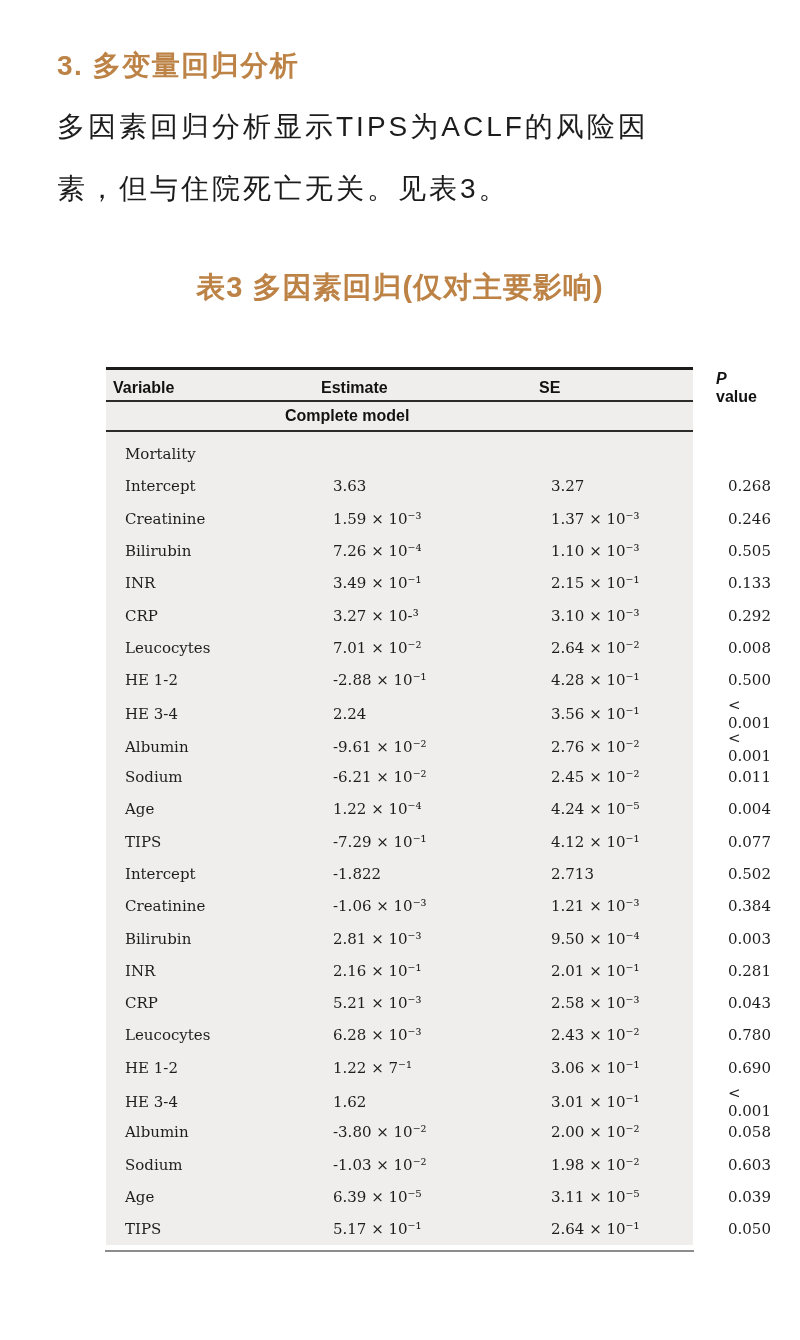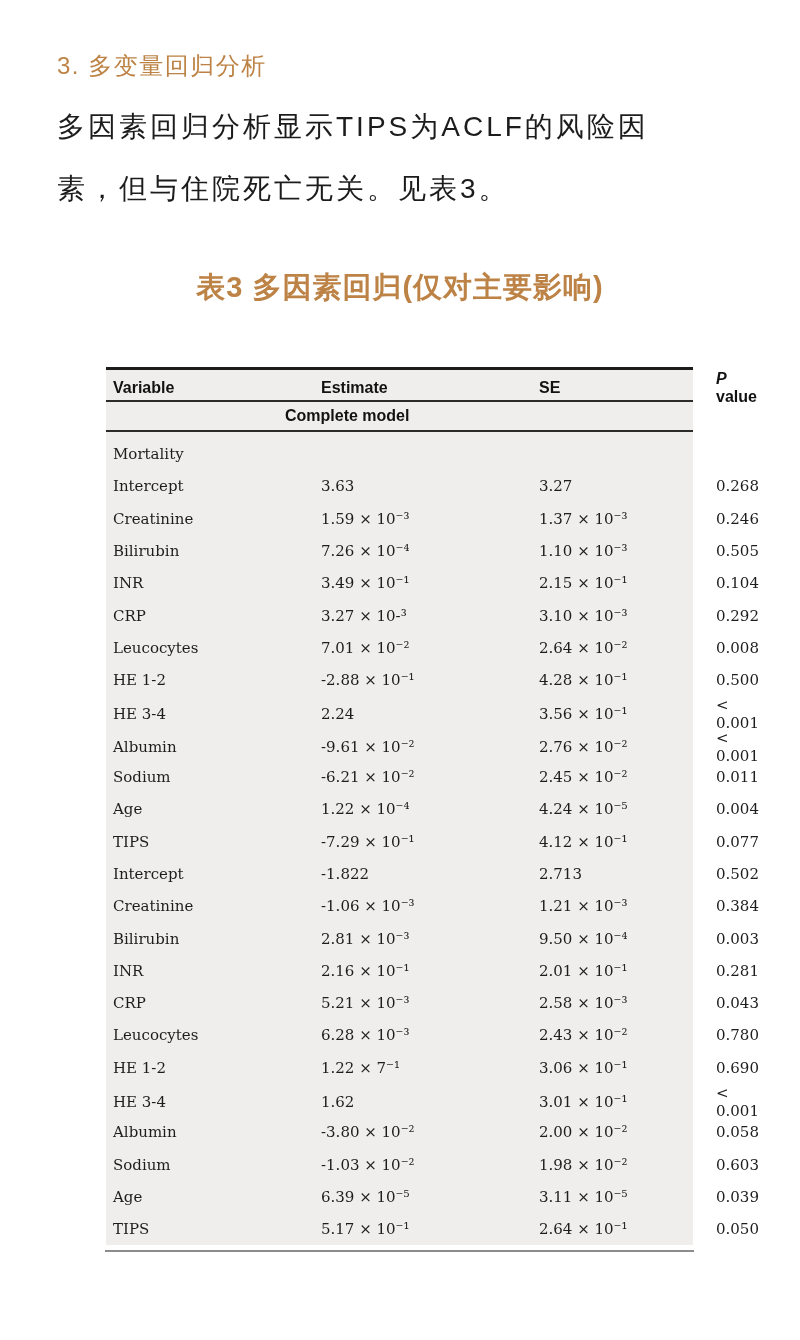--- a/index.html
+++ b/index.html
@@ -3,21 +3,21 @@
 <meta charset="utf-8">
 <style>
   html, body { margin:0; padding:0; }
   body {
     width:800px; height:1340px; background:#ffffff;
     font-family:"Liberation Sans", sans-serif;
     overflow:hidden;
   }
   .heading {
     margin:46px 0 0 57px;
-    font-size:24px; line-height:40px; font-weight:normal;
+    font-size:28px; line-height:40px; font-weight:bold;
     letter-spacing:1.5px; color:#bd8346;
   }
   .para { margin:10px 0 0 57px; width:700px; }
   .pline {
     display:block; font-size:28px; line-height:62px;
     letter-spacing:3px; color:#1c1c1c;
   }
   .caption {
     margin-top:49px; text-align:center;
     font-size:29px; line-height:36px; font-weight:bold;
@@ -34,21 +34,21 @@
     border-bottom:2px solid #2b2b2b;
     font-weight:bold; font-size:16px; color:#121212;
   }
   .th.c0, .td.c0 { padding-left:7px; }
   .th.c3 i { font-style:italic; }
   .subhead {
     height:28px; display:flex; align-items:center;
     border-bottom:2px solid #2b2b2b;
   }
   .sh { margin-left:179px; font-weight:bold; font-size:16px; color:#121212; }
-  .tbody { padding-top:6px; }
+  .tbody { padding-top:6px;padding-left:12px; }
   .trow {
     height:32.3px; align-items:center;
     font-family:"DejaVu Serif", serif;
     font-size:15px; color:#1d1d1d;
   }
   .section-row .td { grid-column:1 / -1; padding-left:7px; }
   .bottom-rule {
     width:589px; height:2px; background:#8c8c8c;
     margin:5px 0 0 105px;
   }
@@ -95,21 +95,21 @@
         <div class="trow grid-row">
           <div class="td c0">Bilirubin</div>
           <div class="td c1">7.26 × 10⁻⁴</div>
           <div class="td c2">1.10 × 10⁻³</div>
           <div class="td c3">0.505</div>
         </div>
         <div class="trow grid-row">
           <div class="td c0">INR</div>
           <div class="td c1">3.49 × 10⁻¹</div>
           <div class="td c2">2.15 × 10⁻¹</div>
-          <div class="td c3">0.104</div>
+          <div class="td c3">0.133</div>
         </div>
         <div class="trow grid-row">
           <div class="td c0">CRP</div>
           <div class="td c1">3.27 × 10-³</div>
           <div class="td c2">3.10 × 10⁻³</div>
           <div class="td c3">0.292</div>
         </div>
         <div class="trow grid-row">
           <div class="td c0">Leucocytes</div>
           <div class="td c1">7.01 × 10⁻²</div>

